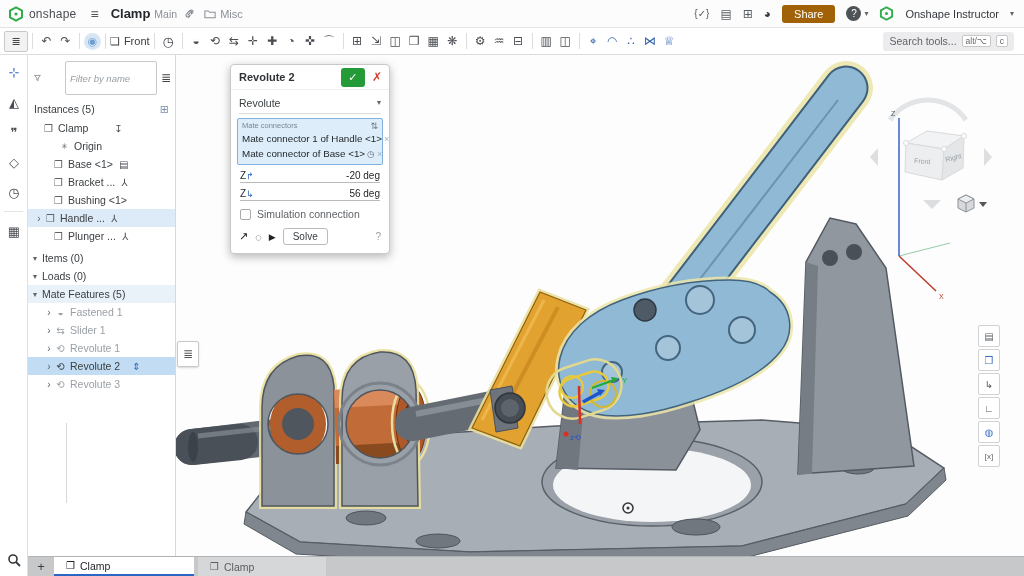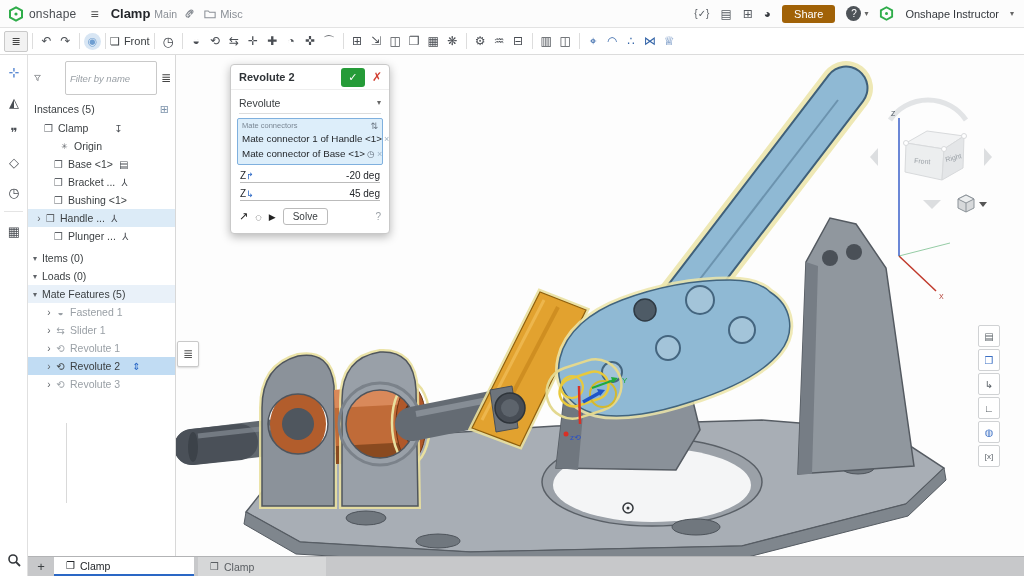--- a/index.html
+++ b/index.html
@@ -325,20 +325,25 @@
   <span class="tb-ic">⊟</span>
   <span class="tb-sep"></span>
   <span class="tb-ic">▥</span>
   <span class="tb-ic">◫</span>
   <span class="tb-sep"></span>
   <span class="tb-ic blue">⌖</span>
   <span class="tb-ic blue">◠</span>
   <span class="tb-ic blue">∴</span>
   <span class="tb-ic blue">⋈</span>
   <span class="tb-ic blue">♕</span>
+  <div id="search-tools">
+    <span>Search tools...</span>
+    <span class="kbd">alt/⌥</span>
+    <span class="kbd">c</span>
+  </div>
 </div>
 
 <div id="rail">
   <div class="rail-ic" style="color:#2a67c5">⊹</div>
   <div class="rail-ic">◭</div>
   <div class="rail-ic">❞</div>
   <div class="rail-ic">◇</div>
   <div class="rail-ic">◷</div>
   <div class="rail-sep"></div>
   <div class="rail-ic">▦</div>
@@ -469,21 +474,25 @@
     </div>
   </div>
   <div class="lim-row">
     <span class="zlab">Z</span>
     <span class="zarrow">↱</span>
     <span class="val">-20 deg</span>
   </div>
   <div class="lim-row">
     <span class="zlab">Z</span>
     <span class="zarrow">↳</span>
-    <span class="val">45 deg</span>
+    <span class="val">56 deg</span>
+  </div>
+  <div class="dlg-row" style="padding-top:7px">
+    <span class="cb"></span>
+    <span>Simulation connection</span>
   </div>
   <div id="dlg-foot">
     <span class="fic">↗</span>
     <span class="fic">◌</span>
     <span class="fic" style="font-size:9px">▶</span>
     <span id="solve-btn">Solve</span>
     <span id="dlg-help">?</span>
   </div>
 </div>
 

